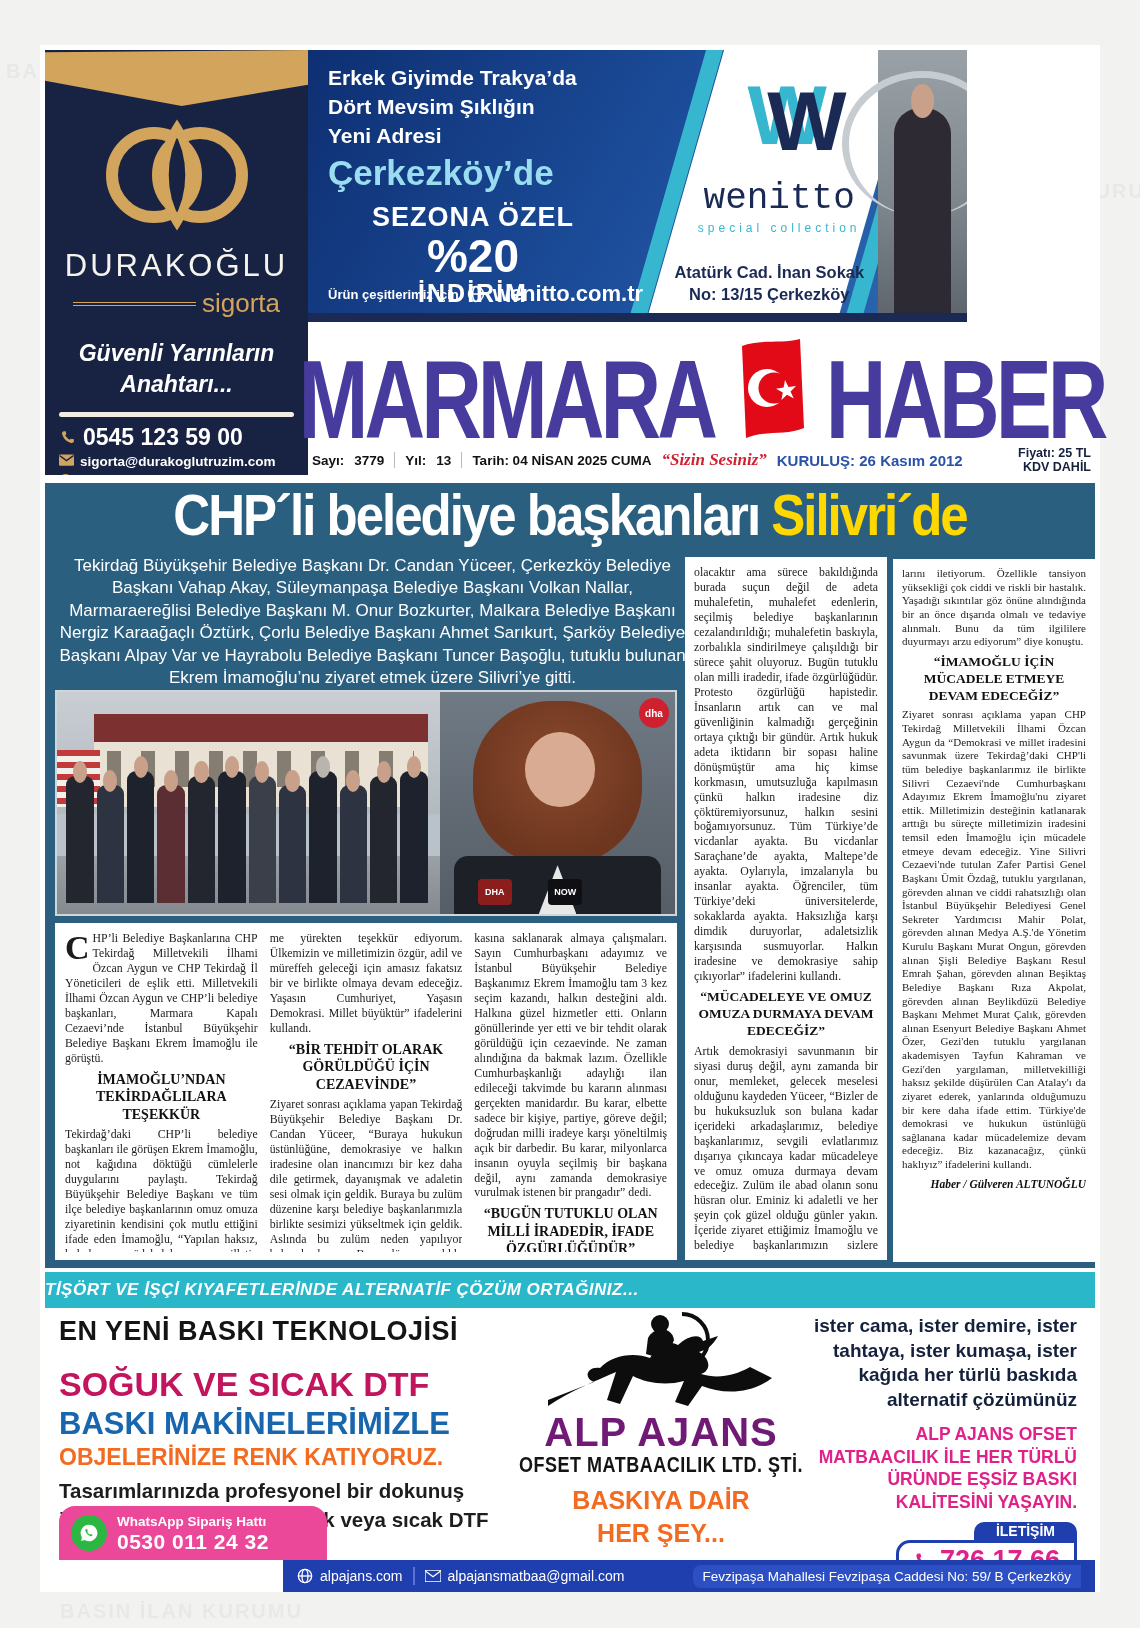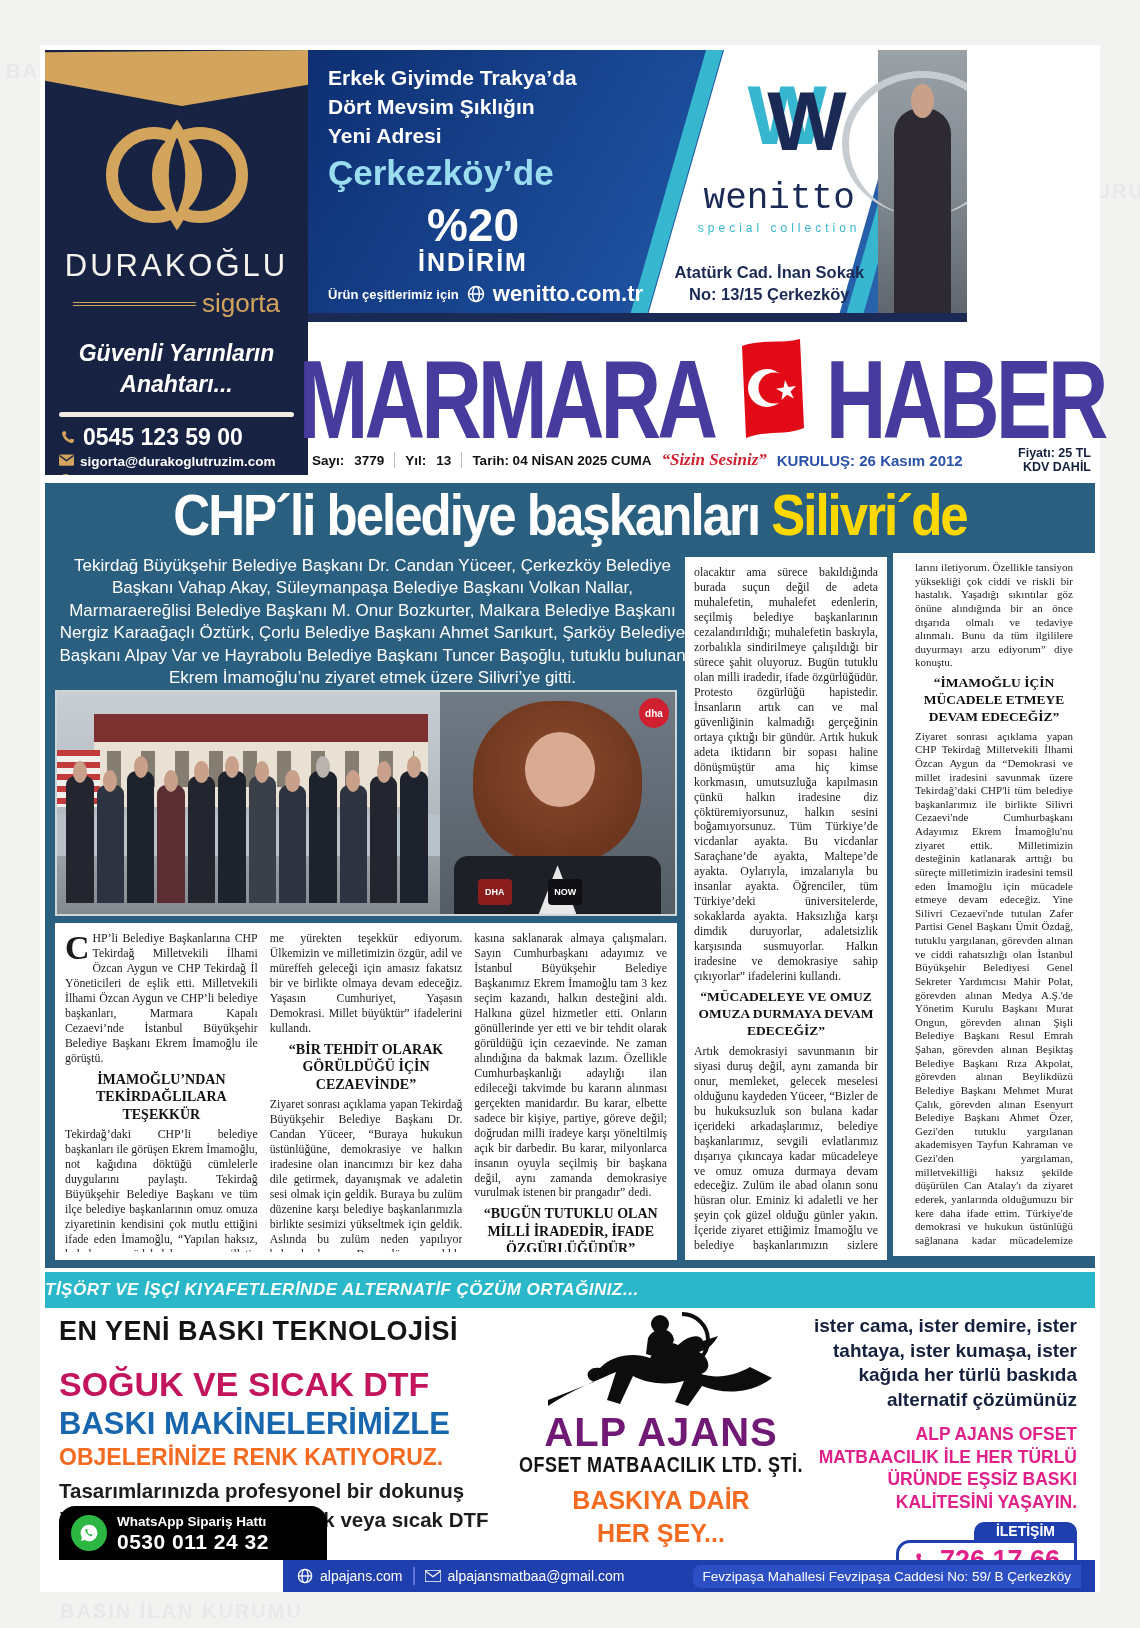--- a/index.html
+++ b/index.html
@@ -87,41 +87,41 @@
   .ph-body { position:absolute; left:6%; bottom:0; width:88%; height:26%; background:#1d2026; border-radius:14px 14px 0 0; }
   .ph-shirt { position:absolute; left:42%; bottom:0; width:16%; height:22%; background:#e8e8e8; clip-path:polygon(50% 0,100% 100%,0 100%); }
   .mic { position:absolute; bottom:4%; width:34px; height:26px; color:#fff; font-size:9px; font-weight:bold; display:flex; align-items:center; justify-content:center; border-radius:4px; }
   .mic1 { left:16%; background:#8c1d1d; }
   .mic2 { left:46%; background:#101014; }
   .dha-badge { position:absolute; right:6px; top:6px; width:30px; height:30px; border-radius:50%; background:#d01f2e; color:#fff; font-size:10px; font-weight:bold; display:flex; align-items:center; justify-content:center; }
 
   .panel { position:absolute; background:#fff; }
   .panel-l { left:10px; top:440px; width:622px; height:337px; display:flex; gap:12px; padding:8px 10px; }
   .panel-4 { left:640px; top:74px; width:202px; height:703px; padding:8px 9px; }
-  .panel-5 { left:848px; top:70px; width:202px; height:703px; padding:8px 22px; }
+  .panel-5 { left:848px; top:76px; width:202px; height:703px; padding:8px 9px; }
   .col { flex:1; overflow:hidden; height:100%; }
   .panel-4 .col,.panel-5 .col { width:100%; }
   .col p { font-family:"Liberation Serif", serif; font-size:11.8px; line-height:1.27; text-align:justify; color:#1c1c1c; }
   .panel-5 .col p { font-size:11px; line-height:1.24; }
   .col h3 { font-family:"Liberation Serif", serif; font-size:14px; line-height:1.25; text-align:center; margin:5px 0 4px; color:#111; }
   .panel-4 .col h3,.panel-5 .col h3 { font-size:13.5px; }
   .drop { float:left; font-size:34px; line-height:.8; padding:3px 3px 0 0; font-family:"Liberation Serif", serif; font-weight:bold; }
   .byline { font-family:"Liberation Serif", serif; font-size:11.5px; font-weight:bold; font-style:italic; text-align:right; margin-top:6px; color:#111; }
 
   
   .bot { position:absolute; left:5px; top:1227px; width:1050px; height:320px; background:#fff; }
   .bot-strip { height:36px; background:#2ab7c9; color:#fff; display:flex; align-items:center; font-size:17px; font-weight:bold; font-style:italic; letter-spacing:.5px; }
   .bot-main { position:relative; height:252px; }
   .bot-left { position:absolute; left:14px; top:8px; width:452px; }
   .bl1 { font-size:27px; font-weight:bold; color:#141414; letter-spacing:.5px; }
   .bl2 { font-size:34px; font-weight:bold; color:#c2155e; margin-top:18px; }
   .bl3 { font-size:31px; font-weight:bold; color:#1766ae; margin-top:2px; }
   .bl4 { font-size:23px; font-weight:bold; color:#f26b21; margin-top:2px; }
   .bl5 { font-size:20.5px; font-weight:bold; color:#1d1d1d; margin-top:6px; line-height:1.4; }
-  .wa-pill { position:absolute; left:14px; bottom:0; width:268px; height:54px; background:#000000; border-radius:16px 16px 0 0; display:flex; align-items:center; gap:10px; padding:12px 12px; color:#fff; }
+  .wa-pill { position:absolute; left:14px; bottom:0; width:268px; height:54px; background:#ec4899; border-radius:16px 16px 0 0; display:flex; align-items:center; gap:10px; padding:12px 12px; color:#fff; }
   .wa-ic { width:36px; height:36px; border-radius:50%; background:#2bb741; display:flex; align-items:center; justify-content:center; flex:0 0 36px; }
   .wa-lbl { font-size:13.5px; font-weight:bold; line-height:1.2; }
   .wa-num { font-size:21px; font-weight:bold; letter-spacing:.5px; }
   .bot-center { position:absolute; left:466px; top:0; width:300px; text-align:center; }
   .bc-brand { font-size:40px; font-weight:bold; color:#701a75; letter-spacing:1px; margin-top:-6px; }
   .bc-sub { font-size:18px; font-weight:bold; color:#141414; letter-spacing:.5px; transform:scaleY(1.25); }
   .bc-tag { font-size:25px; font-weight:bold; color:#f26b21; margin-top:8px; line-height:1.3; }
   .bot-right { position:absolute; right:18px; top:6px; width:268px; text-align:right; }
   .br-para { font-size:19px; font-weight:bold; color:#14203c; line-height:1.3; }
   .br-promo { font-size:17.5px; font-weight:bold; color:#e0218a; line-height:1.3; margin-top:10px; }
@@ -207,20 +207,21 @@
       <div class="arch"></div>
       <div class="man"></div>
     </div>
     <div class="wen-txt">
       <div class="wen-l">Erkek Giyimde Trakya’da</div>
       <div class="wen-l">Dört Mevsim Şıklığın</div>
       <div class="wen-l">Yeni Adresi</div>
       <div class="wen-city">Çerkezköy’de</div>
     </div>
     <div class="wen-promo">
+      <div class="a">SEZONA ÖZEL</div>
       <div class="b">%20</div>
       <div class="c">İNDİRİM</div>
     </div>
     <div class="wen-url">
       <span class="note">Ürün çeşitlerimiz için</span>
       <span class="ic">
         <svg width="18" height="18" viewBox="0 0 24 24">
             <circle cx="12" cy="12" r="10" fill="none" stroke="#fff" stroke-width="2"></circle>
             <ellipse cx="12" cy="12" rx="4.5" ry="10" fill="none" stroke="#fff" stroke-width="2"></ellipse>
             <path d="M2 12 H22" stroke="#fff" stroke-width="2"></path>

